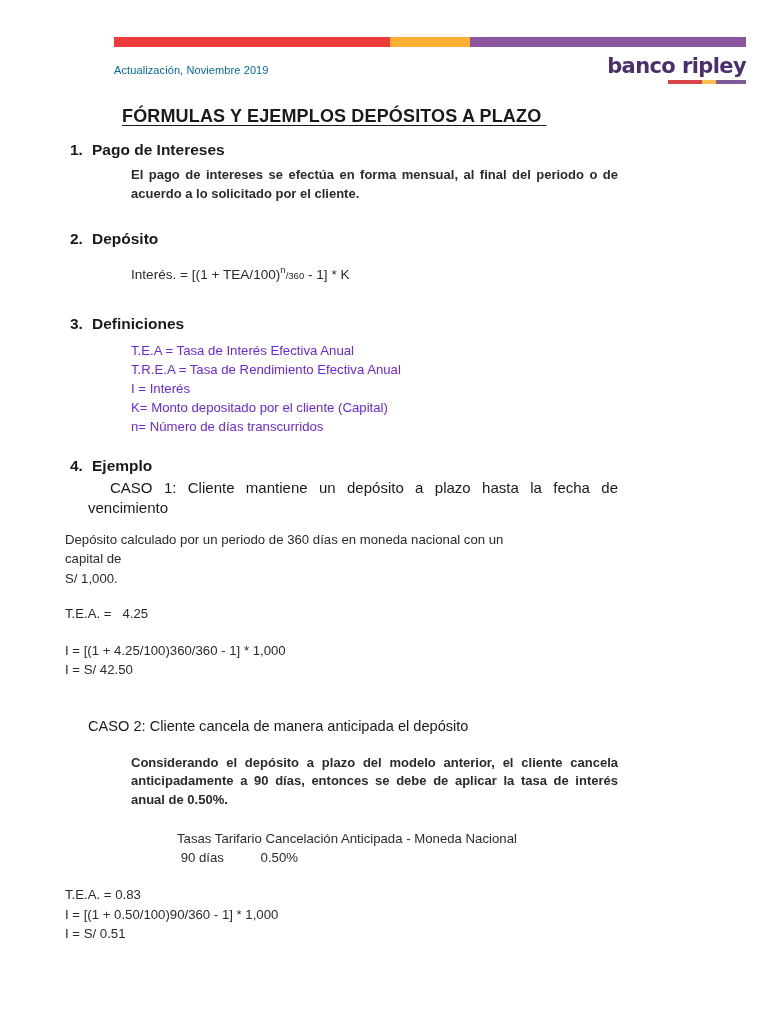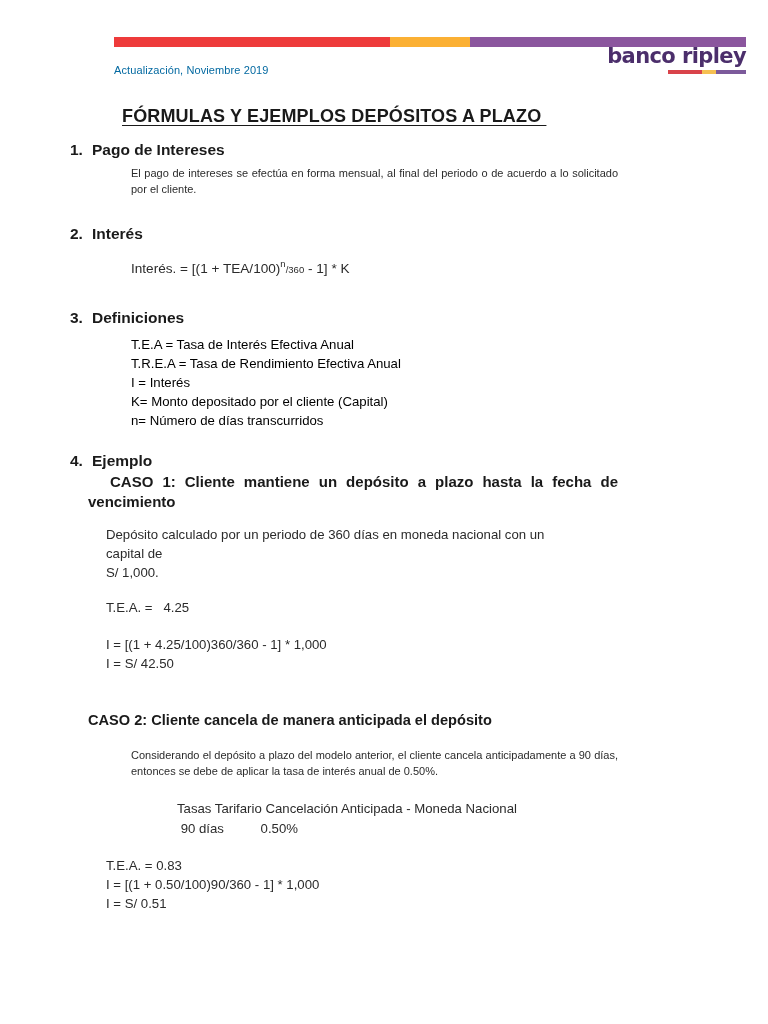--- a/index.html
+++ b/index.html
@@ -33,21 +33,21 @@
     display: flex;
   }
   .brand-bar .seg-red    { width: 276px; background: #ee3b3b; }
   .brand-bar .seg-yellow { width:  80px; background: #fbb034; }
   .brand-bar .seg-purple { width: 276px; background: #8b569e; }
 
   
   .logo-block {
     position: absolute;
     right: 22px;
-    top: 45px;
+    top: 55px;
     text-align: right;
   }
   .logo-word {
     font-family: "DejaVu Sans", sans-serif;
     font-size: 21px;
     font-weight: bold;
     letter-spacing: -0.6px;
     color: #4b2e6b;
     line-height: 1.05;
     white-space: nowrap;
@@ -106,28 +106,29 @@
     line-height: 1.25;
   }
   .sec-head .num {
     width: 22px;
     flex: 0 0 22px;
   }
   .sec-head .txt { flex: 1 1 auto; }
 
   .para {
     margin: 7px 150px 0 131px;
-    font-size: 11px;
+    font-size: 13px;
     line-height: 1.42;
     color: #2b2b2b;
     text-align: justify;
+    font-weight: bold;
   }
 
   .mono-line {
-    margin: 0 0 0 106px;
+    margin: 0 0 0 65px;
     font-size: 13.2px;
     line-height: 1.45;
     color: #2b2b2b;
     white-space: pre-wrap;
   }
 
   .formula {
     margin: 16px 0 0 131px;
     font-size: 13.6px;
     color: #2b2b2b;
@@ -140,28 +141,28 @@
   .formula .expo {
     font-size: 0.70em;
     vertical-align: super;
     line-height: 0;
   }
 
   .defs {
     margin: 9px 0 0 131px;
     font-size: 13.2px;
     line-height: 1.43;
-    color: #000000;
+    color: #6d28d9;
   }
   .defs div { white-space: pre; }
 
   .case-head {
     margin: 2px 150px 0 88px;
     font-size: 15px;
-    font-weight: bold;
+    font-weight: normal;
     color: #1a1a1a;
     text-align: justify;
     text-justify: inter-word;
     line-height: 1.35;
     text-indent: 22px;
   }
   .case-head.c2 {
     margin-top: 0;
     text-indent: 0;
     text-align: left;
@@ -214,21 +215,21 @@
     <div class="sec-head">
       <span class="num">1.</span>
       <span class="txt">Pago de Intereses</span>
     </div>
     <div class="para">El pago de intereses se efectúa en forma mensual, al final del periodo o de acuerdo a lo solicitado por el cliente.</div>
 
     <div class="spacer-26"></div>
 
     <div class="sec-head">
       <span class="num">2.</span>
-      <span class="txt">Interés</span>
+      <span class="txt">Depósito</span>
     </div>
     <div class="formula"><span>Interés. = [(1 + TEA/100)</span><span class="expo">n</span><span class="frac-small">/360</span><span> - 1] * K</span></div>
 
     <div class="spacer-30"></div>
 
     <div class="sec-head">
       <span class="num">3.</span>
       <span class="txt">Definiciones</span>
     </div>
     <div class="defs">

